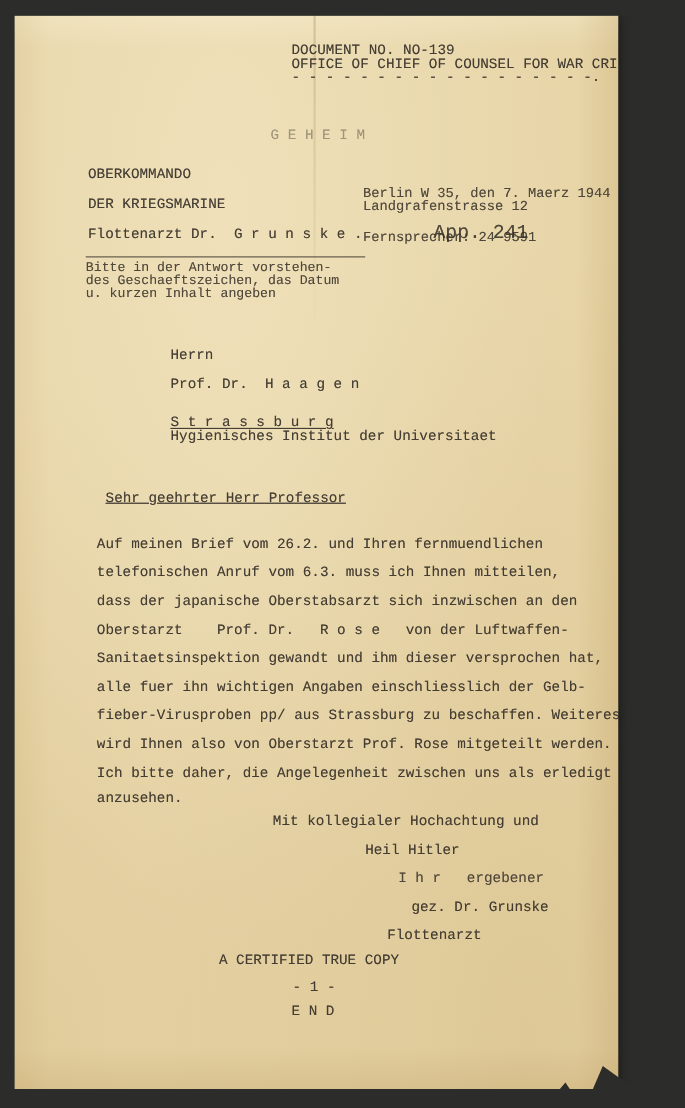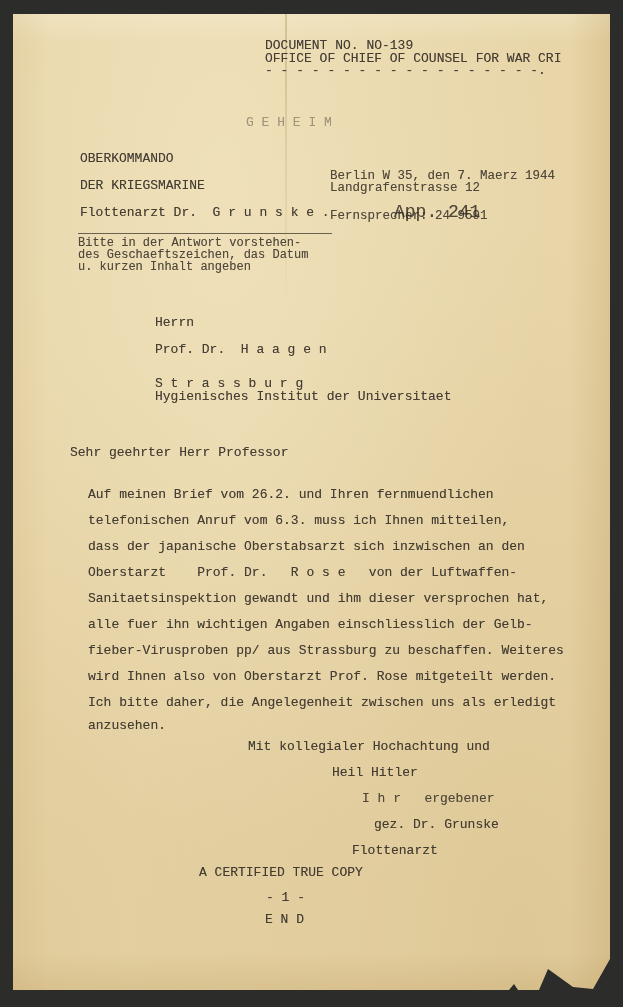--- a/index.html
+++ b/index.html
@@ -2,21 +2,21 @@
 <html><head>
 <meta charset="utf-8">
 <style>
   html,body{margin:0;padding:0;}
   body{
     width:623px;height:1007px;position:relative;overflow:hidden;
     background:#2c2c2a;
     font-family:"Liberation Mono","DejaVu Sans Mono",monospace;
   }
   #paper{
-    position:absolute;left:13px;top:14px;width:597px;height:977px;
+    position:absolute;left:13px;top:14px;width:549px;height:977px;
     background:
       radial-gradient(ellipse at 35% 18%, rgba(255,248,224,0.30), rgba(255,248,224,0) 60%),
       radial-gradient(ellipse at 85% 95%, rgba(175,135,70,0.18), rgba(175,135,70,0) 55%),
       radial-gradient(ellipse at 5% 95%, rgba(185,150,85,0.15), rgba(185,150,85,0) 45%),
       linear-gradient(90deg, rgba(185,150,85,0.14), rgba(0,0,0,0) 6%, rgba(0,0,0,0) 93%, rgba(175,140,75,0.22)),
       linear-gradient(180deg, rgba(255,250,230,0.25), rgba(0,0,0,0) 3%, rgba(0,0,0,0) 96%, rgba(170,135,70,0.18)),
       #e8d6a9;
     clip-path:polygon(0 0,597px 0,597px 945px,580px 975px,560px 973px,535px 955px,526px 976px,505px 976px,501px 970px,496px 976px,0 976px);
     filter:drop-shadow(0 0 5px rgba(0,0,0,0.55));
   }
@@ -25,21 +25,21 @@
   }
   .line{
     position:absolute;white-space:pre;
     color:rgba(54,48,40,0.82);
     font-size:13px;line-height:14px;
     text-shadow:0 0 0.6px rgba(54,48,40,0.55);
   }
   .tiny{font-size:12px;line-height:12px;color:rgba(54,48,40,0.70);}
   .faint{opacity:0.45;}
   .soft{color:rgba(54,48,40,0.68);}
-  .underlined{text-underline-offset:2px;}
+  .underlined{text-decoration:underline;text-underline-offset:2px;}
   .rule{
     position:absolute;height:0;border-top:1.6px solid rgba(54,48,40,0.72);
   }
 </style>
 </head>
 <body>
 
 <div id="paper">
 
   <div class="crease" style="left:272px;top:0;height:290px;"></div>
@@ -62,21 +62,21 @@
   <div class="line tiny" style="left:317px;top:156px;font-size:12.5px;">Berlin W 35, den 7. Maerz 1944</div>
   <div class="line tiny" style="left:317px;top:168px;font-size:12.5px;">Landgrafenstrasse 12</div>
   <div class="line tiny" style="left:317px;top:196px;font-size:12.5px;">Fernsprecher: 24 9591</div>
   <div class="line tiny" style="left:381px;top:192px;font-size:18px;">App. 241</div>
 
   <div class="line" style="left:142px;top:302px;">Herrn</div>
   <div class="line" style="left:142px;top:329px;">Prof. Dr.  H a a g e n</div>
   <div class="line underlined" style="left:142px;top:363px;">S t r a s s b u r g</div>
   <div class="line" style="left:142px;top:376px;">Hygienisches Institut der Universitaet</div>
 
-  <div class="line" style="left:57px;top:432px;">Sehr geehrter Herr Professor</div>
+  <div class="line" style="left:83px;top:432px;text-decoration:underline;">Sehr geehrter Herr Professor</div>
 
   <div class="line" style="left:75px;top:474px;">Auf meinen Brief vom 26.2. und Ihren fernmuendlichen</div>
   <div class="line" style="left:75px;top:500px;">telefonischen Anruf vom 6.3. muss ich Ihnen mitteilen,</div>
   <div class="line" style="left:75px;top:526px;">dass der japanische Oberstabsarzt sich inzwischen an den</div>
   <div class="line" style="left:75px;top:552px;">Oberstarzt    Prof. Dr.   R o s e   von der Luftwaffen-</div>
   <div class="line" style="left:75px;top:578px;">Sanitaetsinspektion gewandt und ihm dieser versprochen hat,</div>
   <div class="line" style="left:75px;top:604px;">alle fuer ihn wichtigen Angaben einschliesslich der Gelb-</div>
   <div class="line" style="left:75px;top:630px;">fieber-Virusproben pp/ aus Strassburg zu beschaffen. Weiteres</div>
   <div class="line" style="left:75px;top:656px;">wird Ihnen also von Oberstarzt Prof. Rose mitgeteilt werden.</div>
   <div class="line" style="left:75px;top:682px;">Ich bitte daher, die Angelegenheit zwischen uns als erledigt</div>

